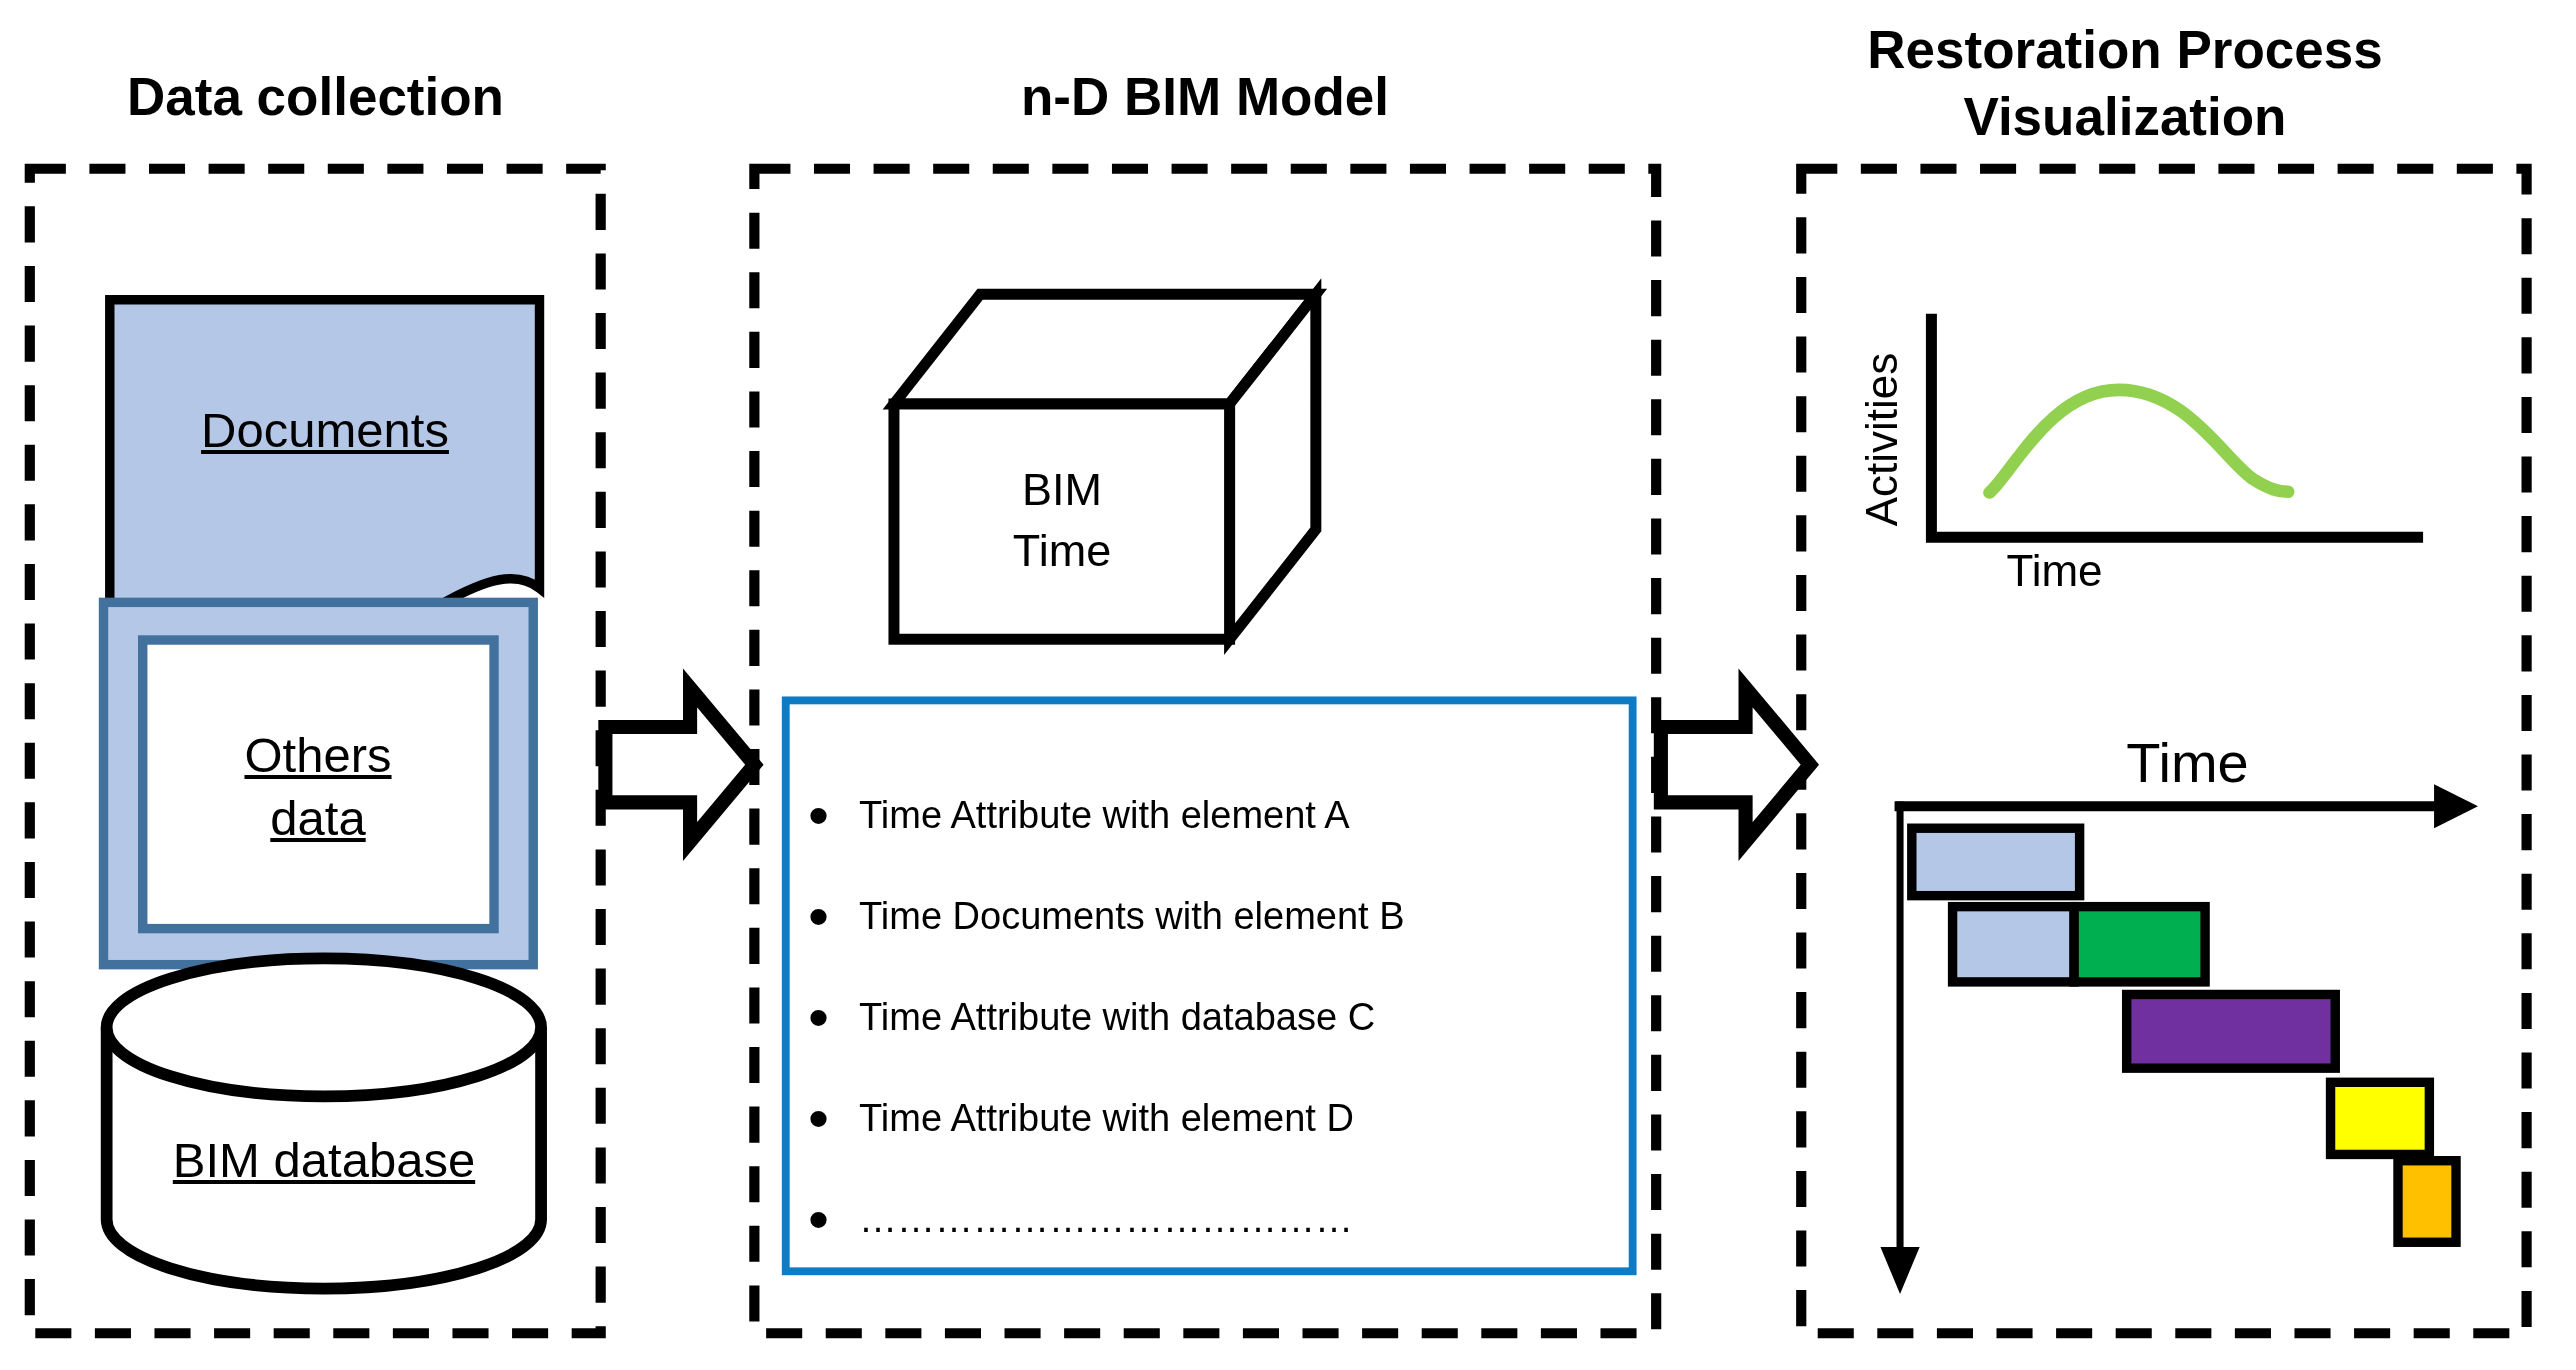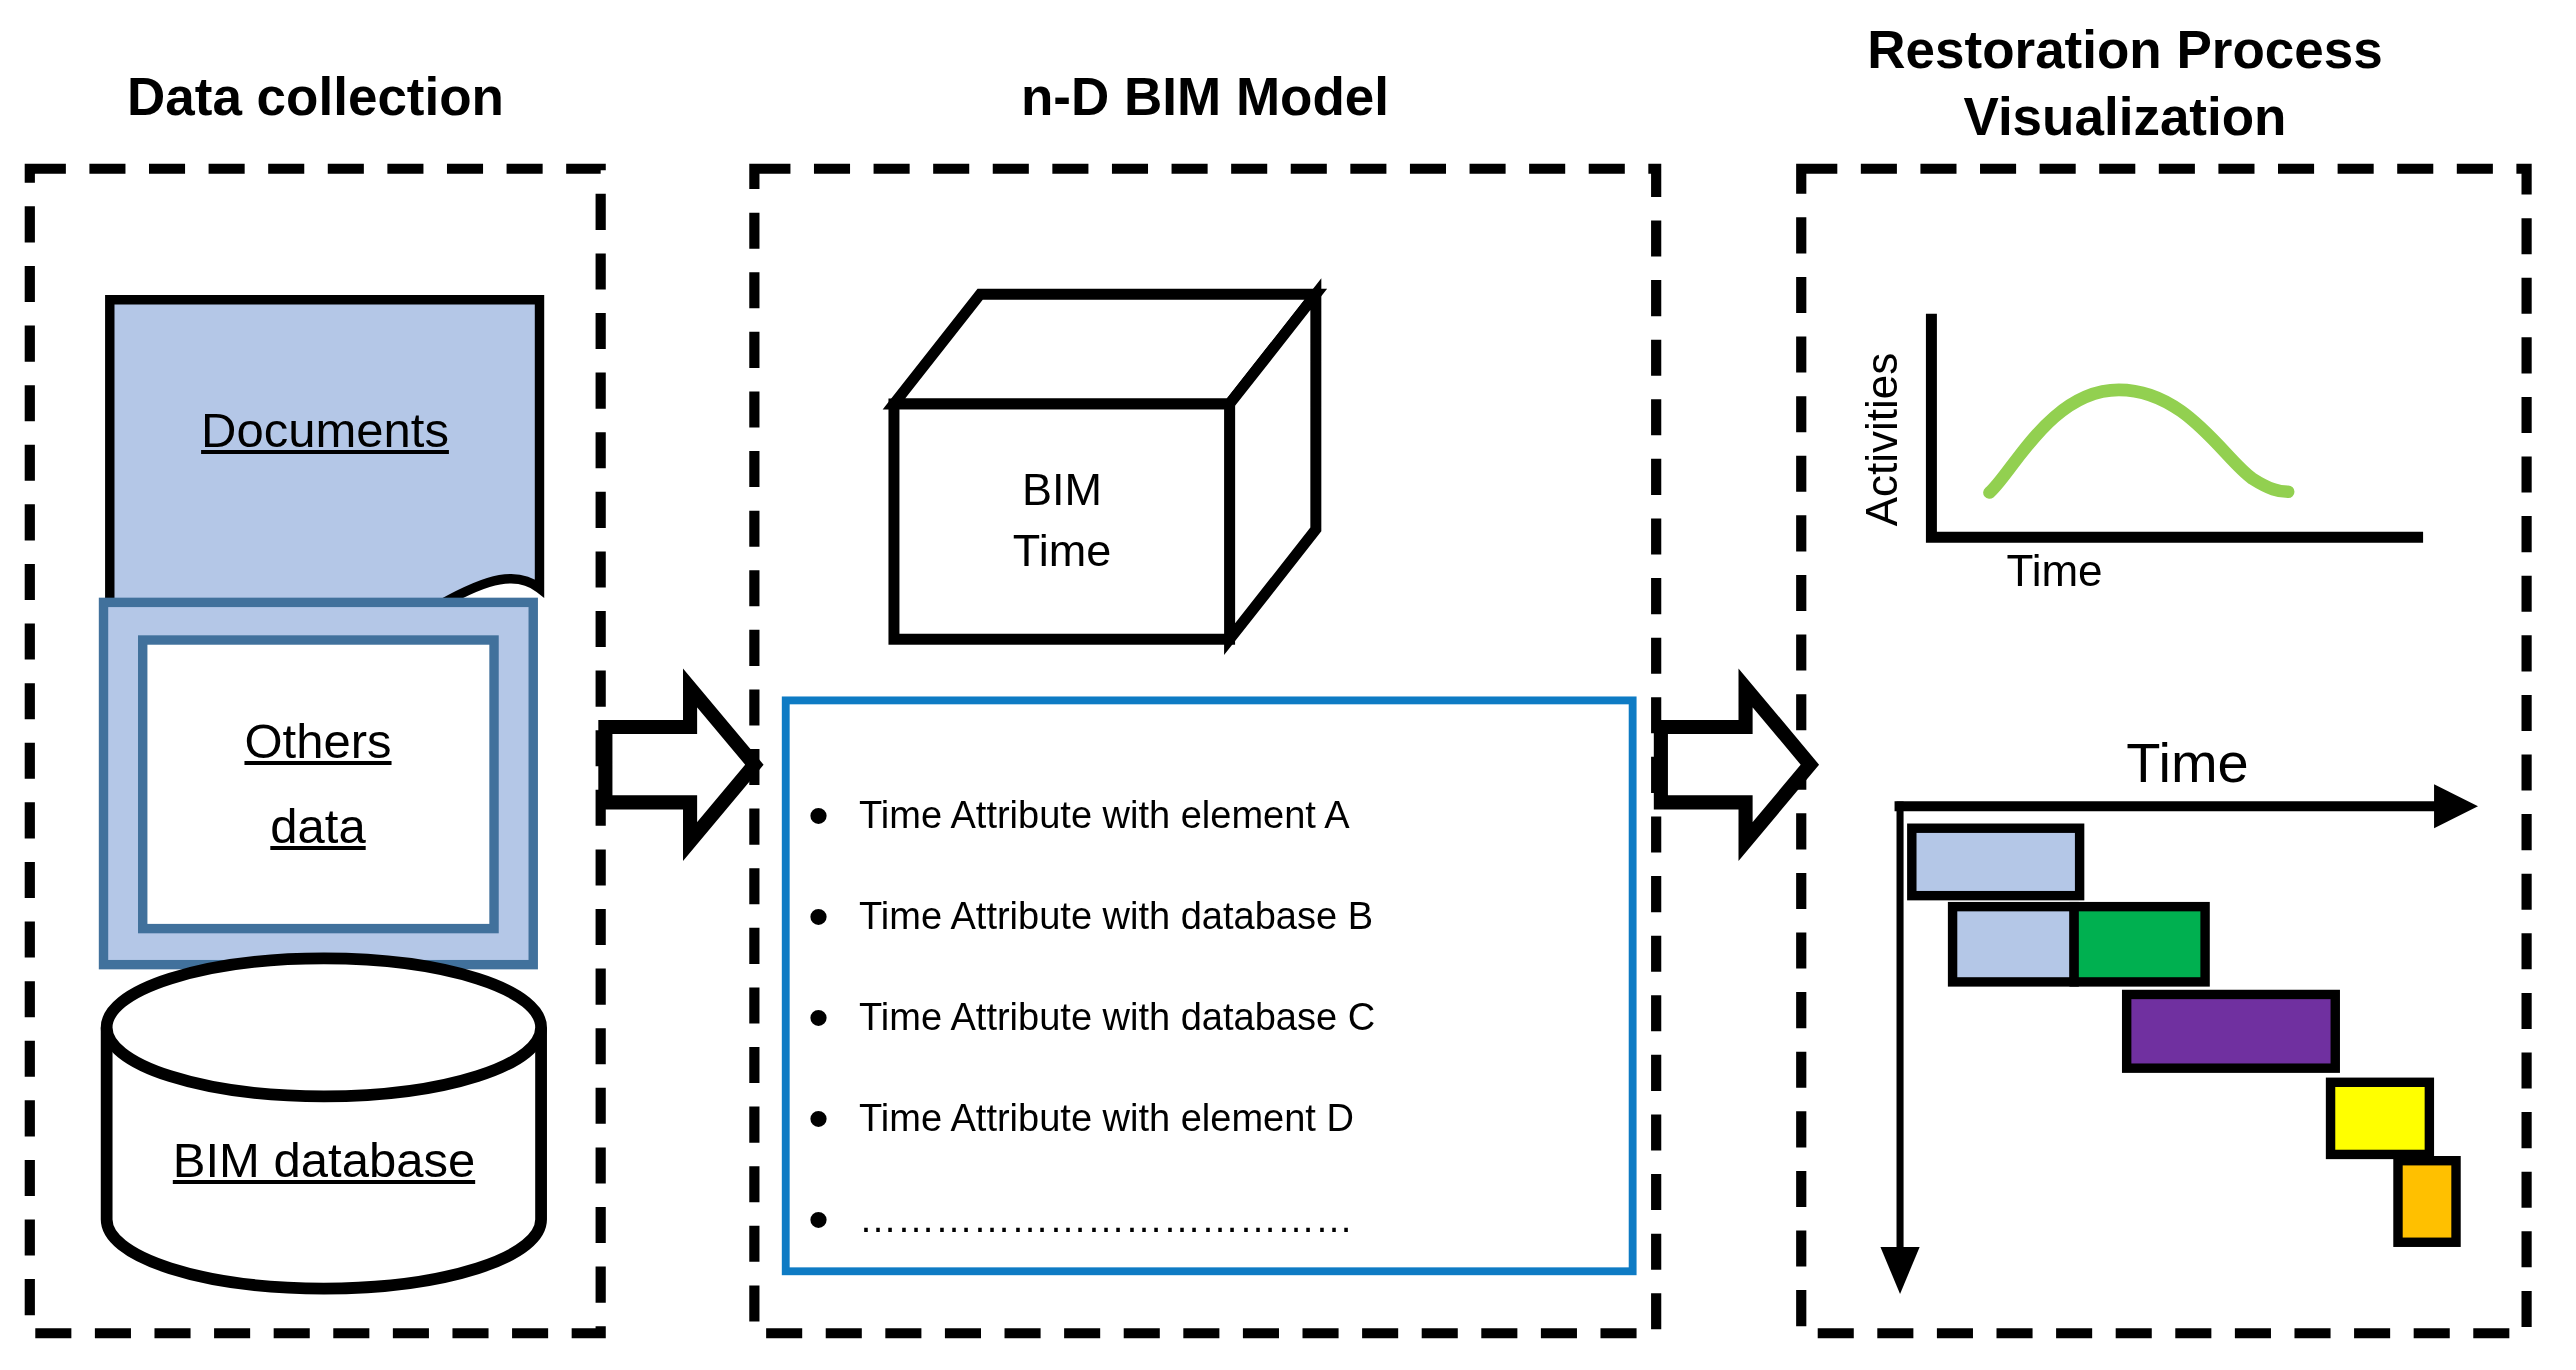--- a/index.html
+++ b/index.html
@@ -73,33 +73,33 @@
         <rect x="2972" y="1380" width="126" height="92" fill="#ffff00" stroke="#000" stroke-width="12"></rect>
         <rect x="3058" y="1480" width="74" height="104" fill="#ffc000" stroke="#000" stroke-width="12"></rect>
       </g>
   </svg>
 
   <div class="txt title" style="left:30px;top:63px;width:571px;">Data collection</div>
   <div class="txt title" style="left:1827px;top:15.7px;width:596px;">Restoration Process Visualization</div>
   <div class="txt title" style="left:754px;top:63px;width:902px;">n-D BIM Model</div>
 
   <div class="txt label" style="left:110px;top:401px;width:430px;">Documents</div>
-  <div class="txt label" style="left:220px;top:699px;width:196px;line-height:85px;">Others data</div>
+  <div class="txt label" style="left:220px;top:724px;width:196px;line-height:63px;">Others data</div>
   <div class="txt label" style="left:107px;top:1131px;width:434px;">BIM database</div>
 
   <div class="txt" style="left:968px;top:459px;width:188px;font-size:45px;line-height:61px;">BIM Time</div>
 
   <div class="attr-list" id="attr-list">
       <div class="attr-row">
         <span class="bullet">•</span>
         <span class="attr-text">Time Attribute with element A</span>
       </div>
       <div class="attr-row">
         <span class="bullet">•</span>
-        <span class="attr-text">Time Attribute with database B</span>
+        <span class="attr-text">Time Documents with element B</span>
       </div>
       <div class="attr-row">
         <span class="bullet">•</span>
         <span class="attr-text">Time Attribute with database C</span>
       </div>
       <div class="attr-row">
         <span class="bullet">•</span>
         <span class="attr-text">Time Attribute with element D</span>
       </div>
       <div class="attr-row">

